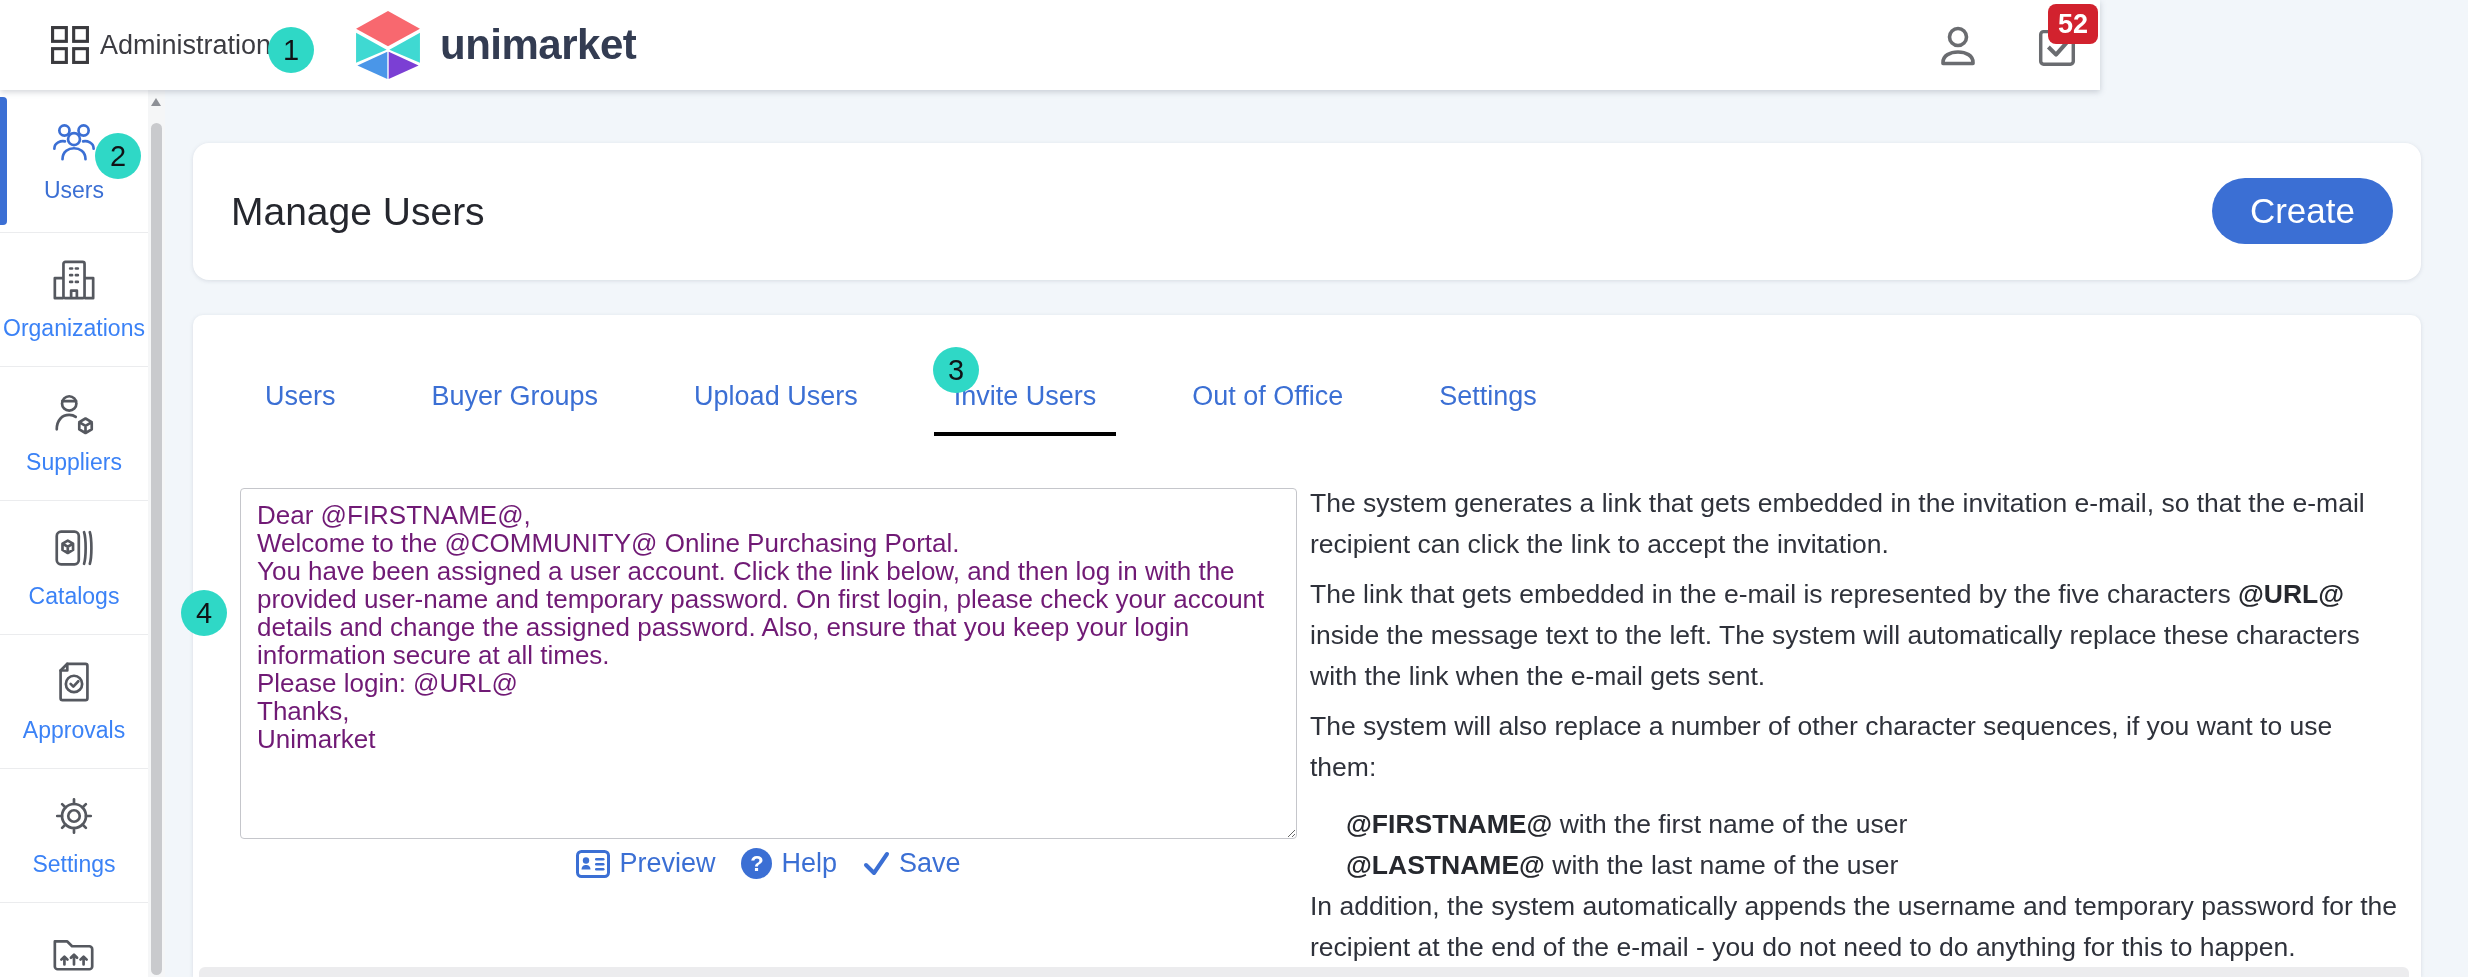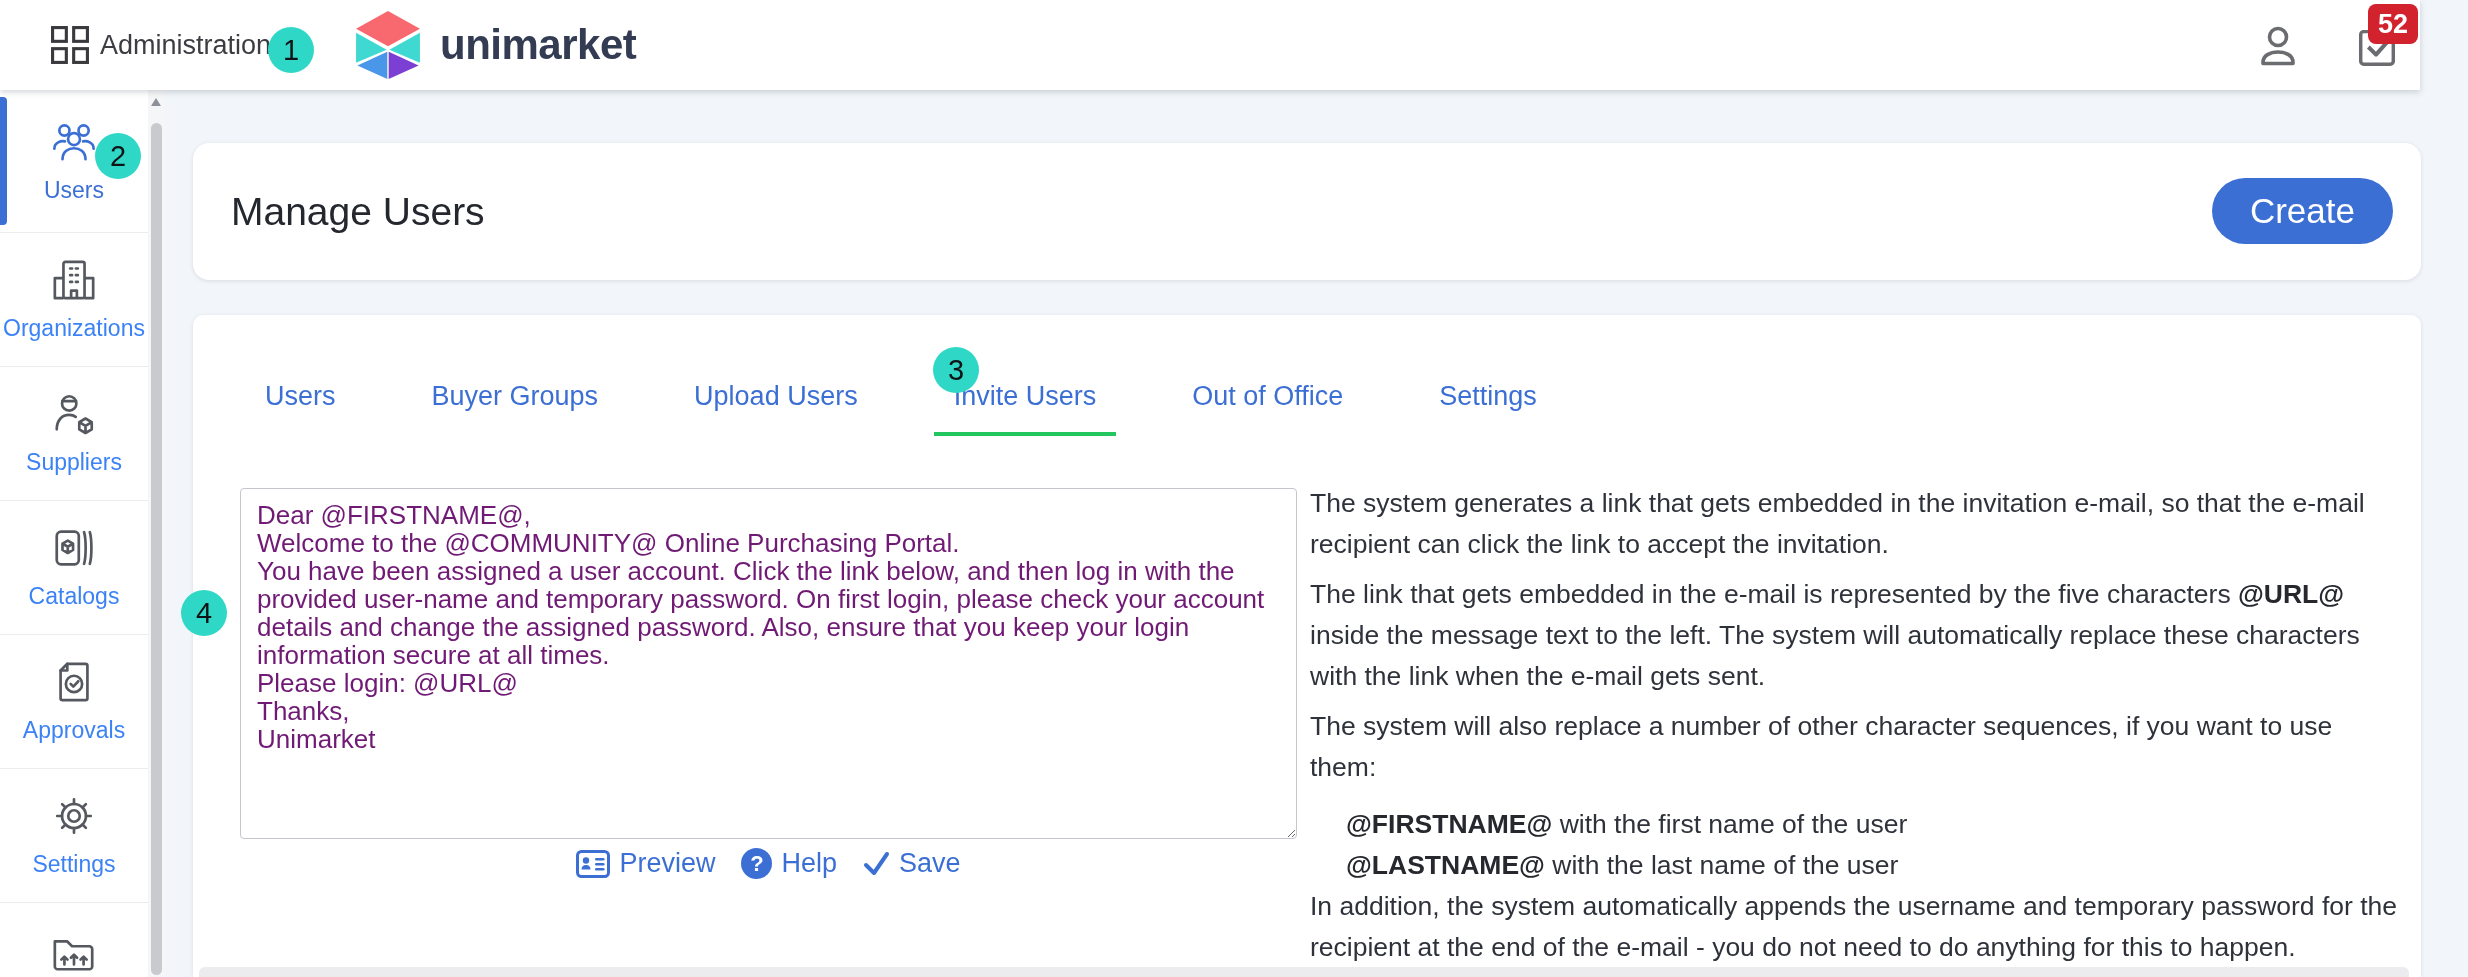--- a/index.html
+++ b/index.html
@@ -1,20 +1,20 @@
 <!DOCTYPE html>
 <html><head>
 <meta charset="utf-8">
 <style>
   html,body{margin:0;padding:0;background:#dfe3e8;}
   .screen{position:relative;width:2468px;height:977px;background:#f2f6fa;overflow:hidden;
           font-family:"Liberation Sans","DejaVu Sans",sans-serif;color:#2f323b;}
 
   
-  .topbar{position:absolute;left:0;top:0;width:2420px;height:90px;background:#fff;
+  .topbar{position:absolute;left:0;top:0;width:2100px;height:90px;background:#fff;
           box-shadow:0 2px 6px rgba(90,100,120,.28);z-index:6;}
   .grid-btn{position:absolute;left:48px;top:23px;width:44px;height:44px;background:none;border:none;padding:0;cursor:pointer;color:#3a3a3e;}
   .admin-label{position:absolute;left:100px;top:0;height:90px;display:flex;align-items:center;
                font-size:27px;color:#3c3c42;}
   .brand{position:absolute;left:352px;top:0;height:90px;display:flex;align-items:center;}
   .brand svg{width:72px;height:68px;}
   .brand-name{margin-left:16px;font-size:42px;font-weight:700;letter-spacing:-.5px;color:#333c52;}
   .icon-btn{position:absolute;background:none;border:none;padding:0;cursor:pointer;color:#6a6c70;}
   .person-btn{right:118px;top:20px;width:48px;height:52px;}
   .tasks-btn{right:20px;top:22px;width:46px;height:48px;}
@@ -51,21 +51,21 @@
               font-size:39px;font-weight:400;color:#25272e;margin:0;}
   .create-btn{position:absolute;right:28px;top:35px;height:66px;padding:0 38px;border:none;border-radius:33px;
               background:#3b6fd4;color:#fff;font-size:35px;font-family:inherit;cursor:pointer;}
 
   .content-card{left:193px;top:315px;width:2228px;height:662px;border-radius:10px 10px 0 0;}
 
   
   .tabs{position:absolute;left:52px;top:45px;display:flex;gap:56px;}
   .tab{font-size:27px;font-weight:500;color:#3b6fd4;padding:0 20px;line-height:72px;height:76px;
        box-sizing:border-box;cursor:pointer;white-space:nowrap;}
-  .tab.active{border-bottom:4px solid #22c55e;}
+  .tab.active{border-bottom:4px solid #000000;}
 
   
   .invite-textarea{position:absolute;left:47px;top:173px;width:1057px;height:351px;box-sizing:border-box;
             padding:12px 16px;border:1px solid #c5c6cb;border-radius:4px;background:#fff;resize:both;
             font-family:"Liberation Sans","DejaVu Sans",sans-serif;font-size:26px;line-height:28px;color:#701a75;outline:none;}
   .invite-actions{position:absolute;left:47px;top:533px;width:1057px;display:flex;justify-content:center;
                   align-items:center;gap:26px;}
   .action-link{display:flex;align-items:center;gap:9px;font-size:27px;color:#3b6fd4;text-decoration:none;cursor:pointer;}
   .help-circle{width:31px;height:31px;border-radius:50%;background:#3b6fd4;color:#fff;font-size:22px;font-weight:700;
                display:flex;align-items:center;justify-content:center;}

